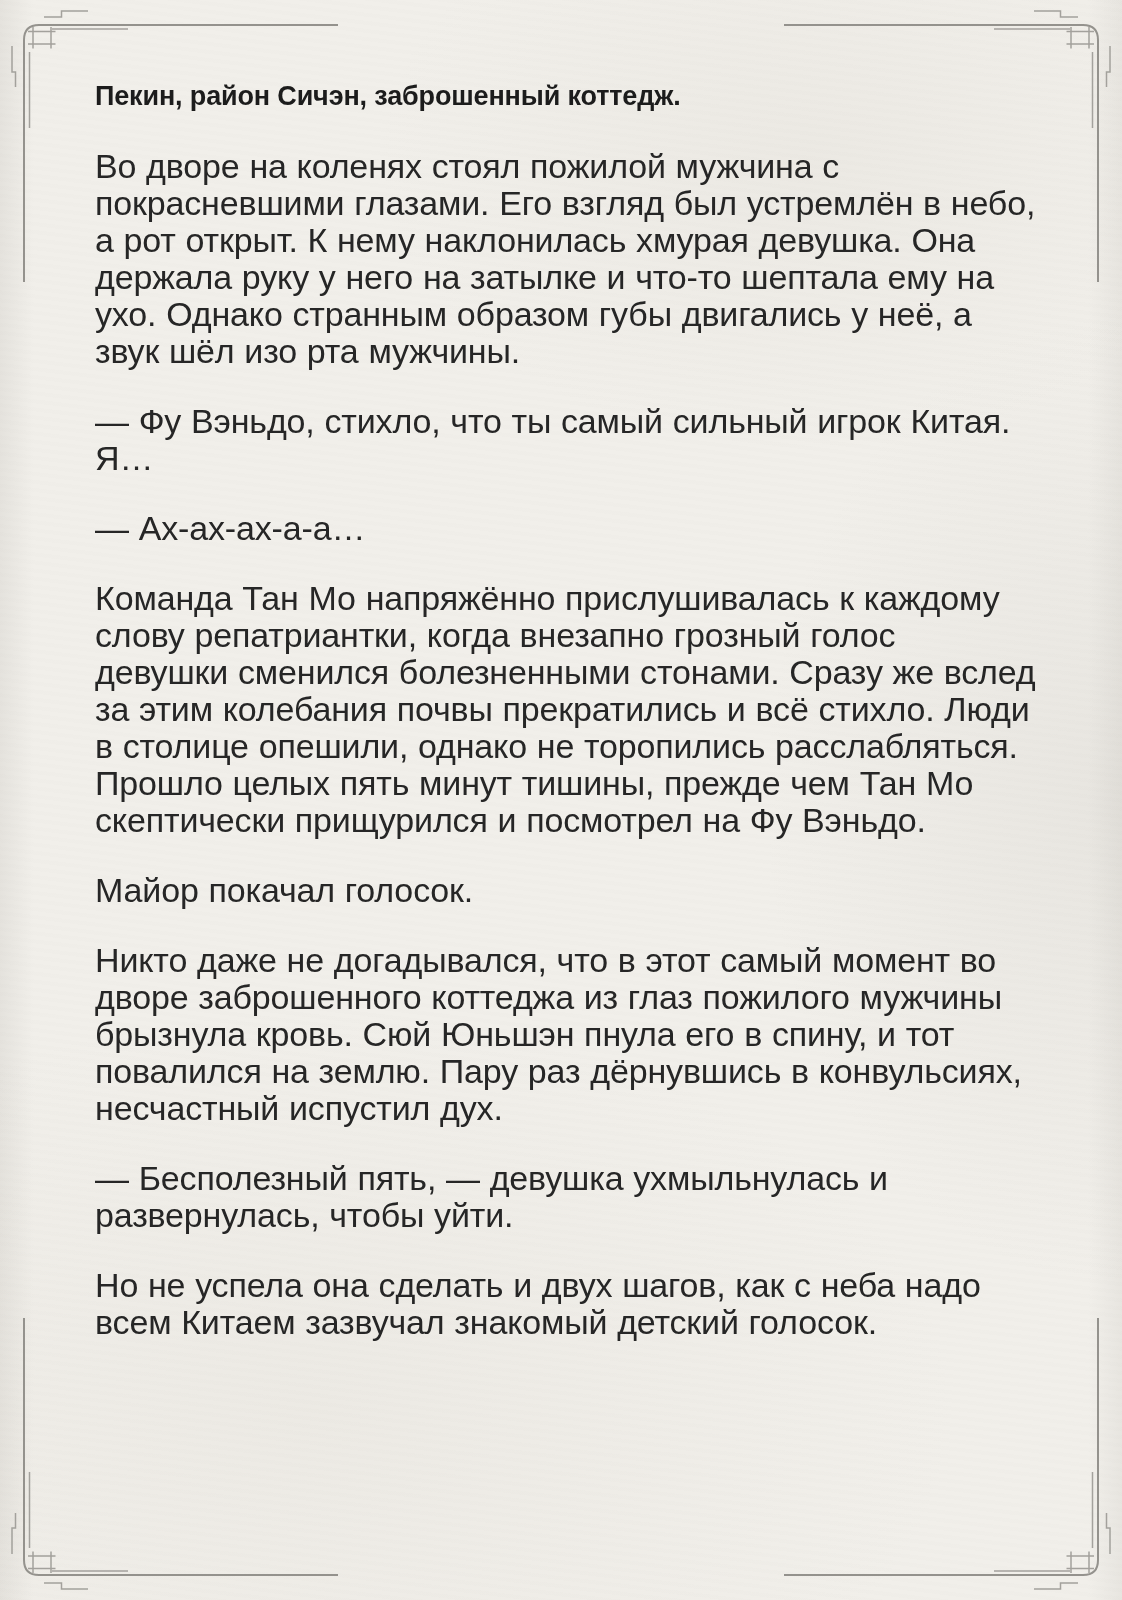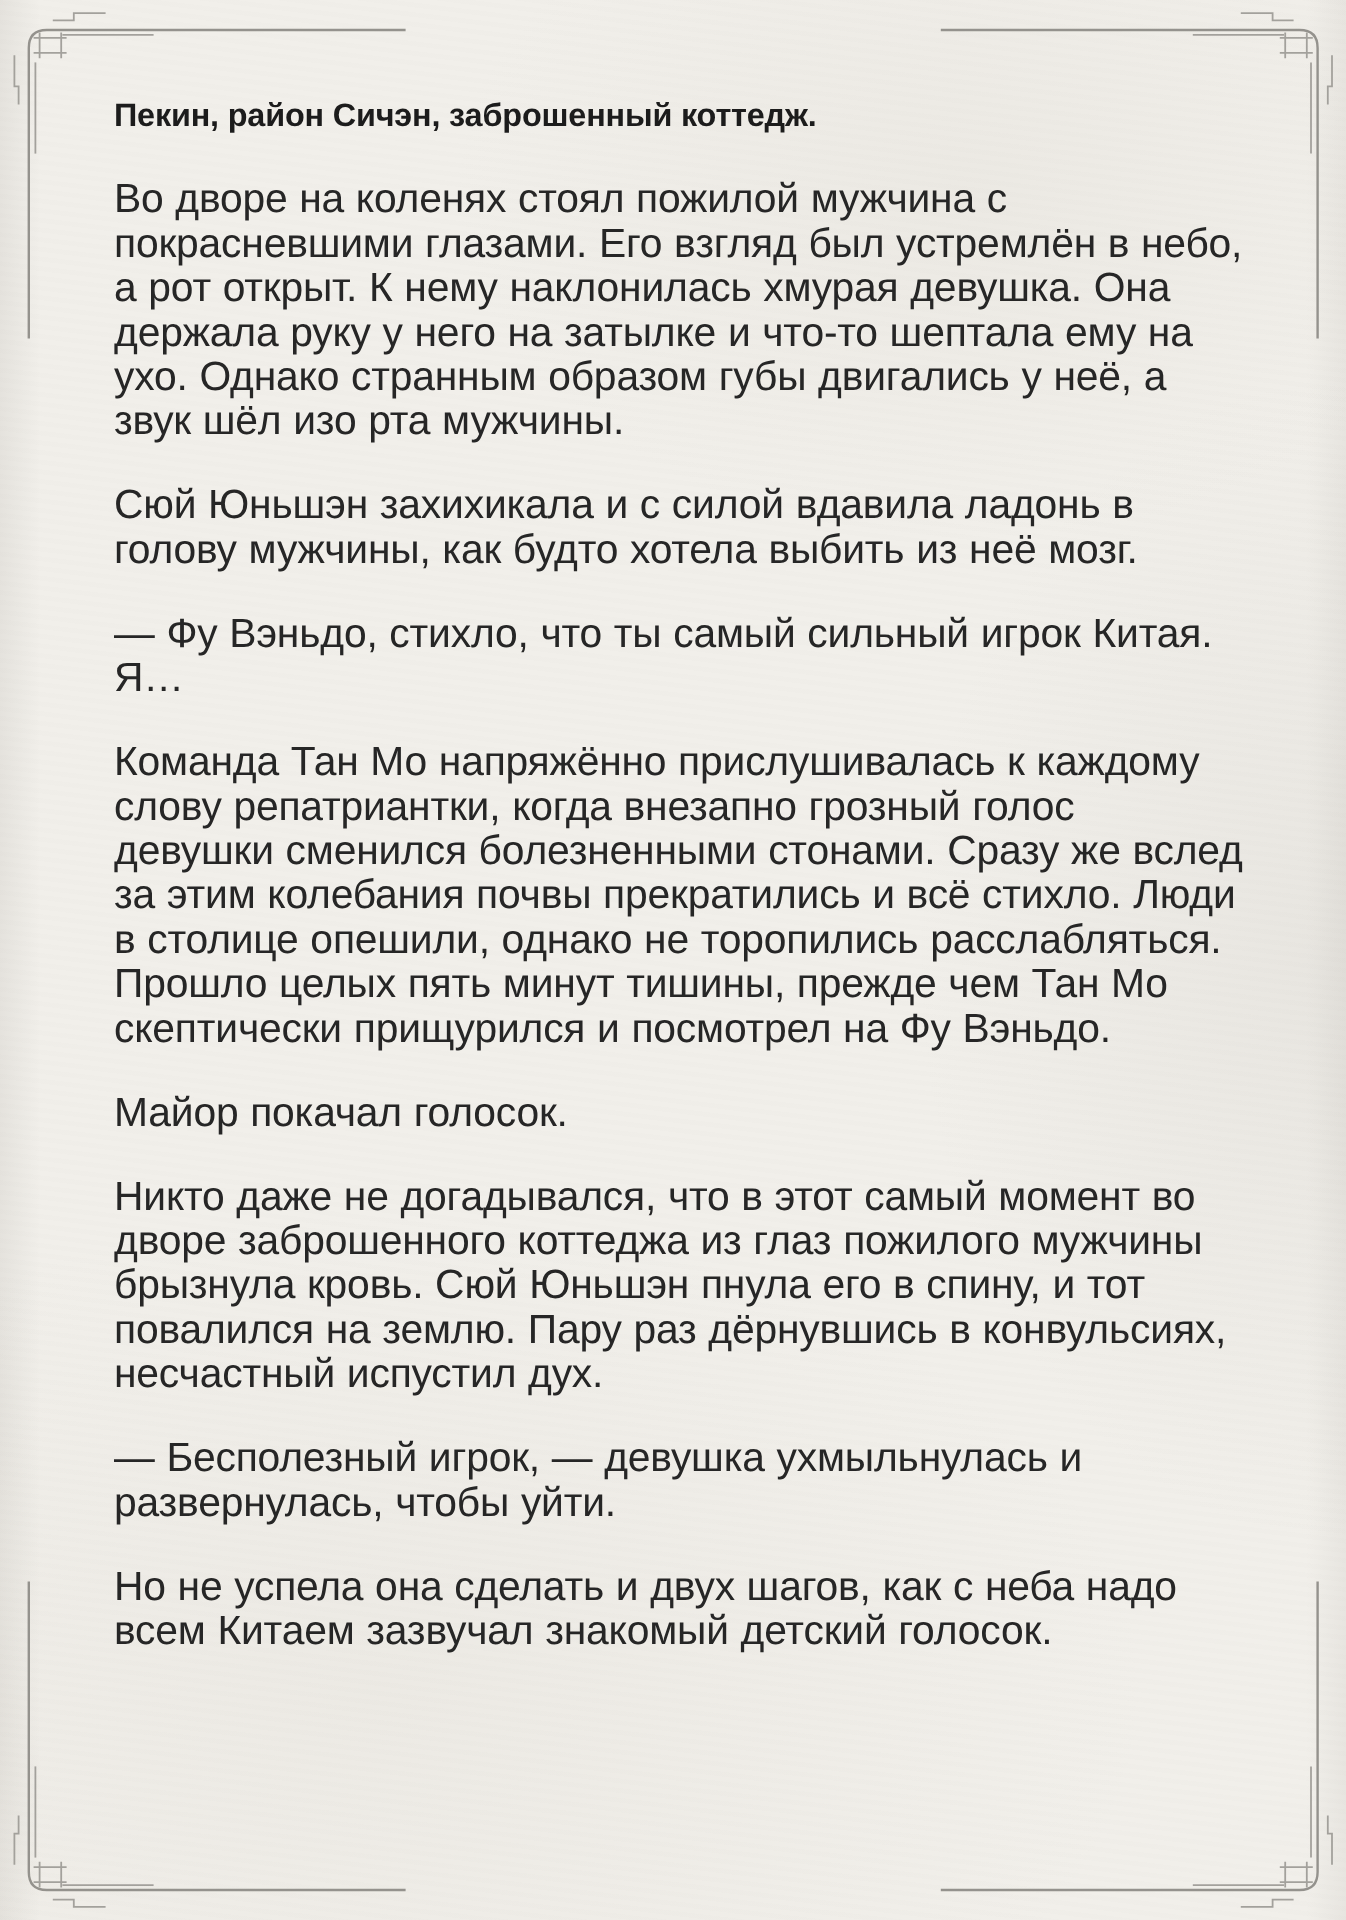--- a/index.html
+++ b/index.html
@@ -93,22 +93,22 @@
     <path class="accent-line" d="M44 17 H61.5 V11 H88"></path>
     <path class="accent-line" d="M52 29 H128"></path>
     <path class="accent-line" d="M29.5 52 V128"></path>
     <path class="accent-line" d="M12 46 V72 H15.5 V87"></path>
     <path class="accent-line" d="M28 31.5 H55.5 M28 44 H55.5 M33 27 V48.5 M51 27 V48.5"></path>
   </svg>
 
   <div class="content">
     <h1 class="heading">Пекин, район Сичэн, заброшенный коттедж.</h1>
     <p class="para">Во дворе на коленях стоял пожилой мужчина с покрасневшими глазами. Его взгляд был устремлён в небо, а рот открыт. К нему наклонилась хмурая девушка. Она держала руку у него на затылке и что-то шептала ему на ухо. Однако странным образом губы двигались у неё, а звук шёл изо рта мужчины.</p>
-    <p class="para">Сюй Юньшэн захихикала и с силой вдавила ладонь в голову мужчины, как будто хотела выбить из неё мозг.</p>
     <p class="para">— Фу Вэньдо, стихло, что ты самый сильный игрок Китая. Я…</p>
+    <p class="para">— Ах-ах-ах-а-а…</p>
     <p class="para">Команда Тан Мо напряжённо прислушивалась к каждому слову репатриантки, когда внезапно грозный голос девушки сменился болезненными стонами. Сразу же вслед за этим колебания почвы прекратились и всё стихло. Люди в столице опешили, однако не торопились расслабляться. Прошло целых пять минут тишины, прежде чем Тан Мо скептически прищурился и посмотрел на Фу Вэньдо.</p>
     <p class="para">Майор покачал голосок.</p>
     <p class="para">Никто даже не догадывался, что в этот самый момент во дворе заброшенного коттеджа из глаз пожилого мужчины брызнула кровь. Сюй Юньшэн пнула его в спину, и тот повалился на землю. Пару раз дёрнувшись в конвульсиях, несчастный испустил дух.</p>
-    <p class="para">— Бесполезный игрок, — девушка ухмыльнулась и развернулась, чтобы уйти.</p>
+    <p class="para">— Бесполезный пять, — девушка ухмыльнулась и развернулась, чтобы уйти.</p>
     <p class="para">Но не успела она сделать и двух шагов, как с неба надо всем Китаем зазвучал знакомый детский голосок.</p>
   </div>
 
 </div>
 
 </body></html>

